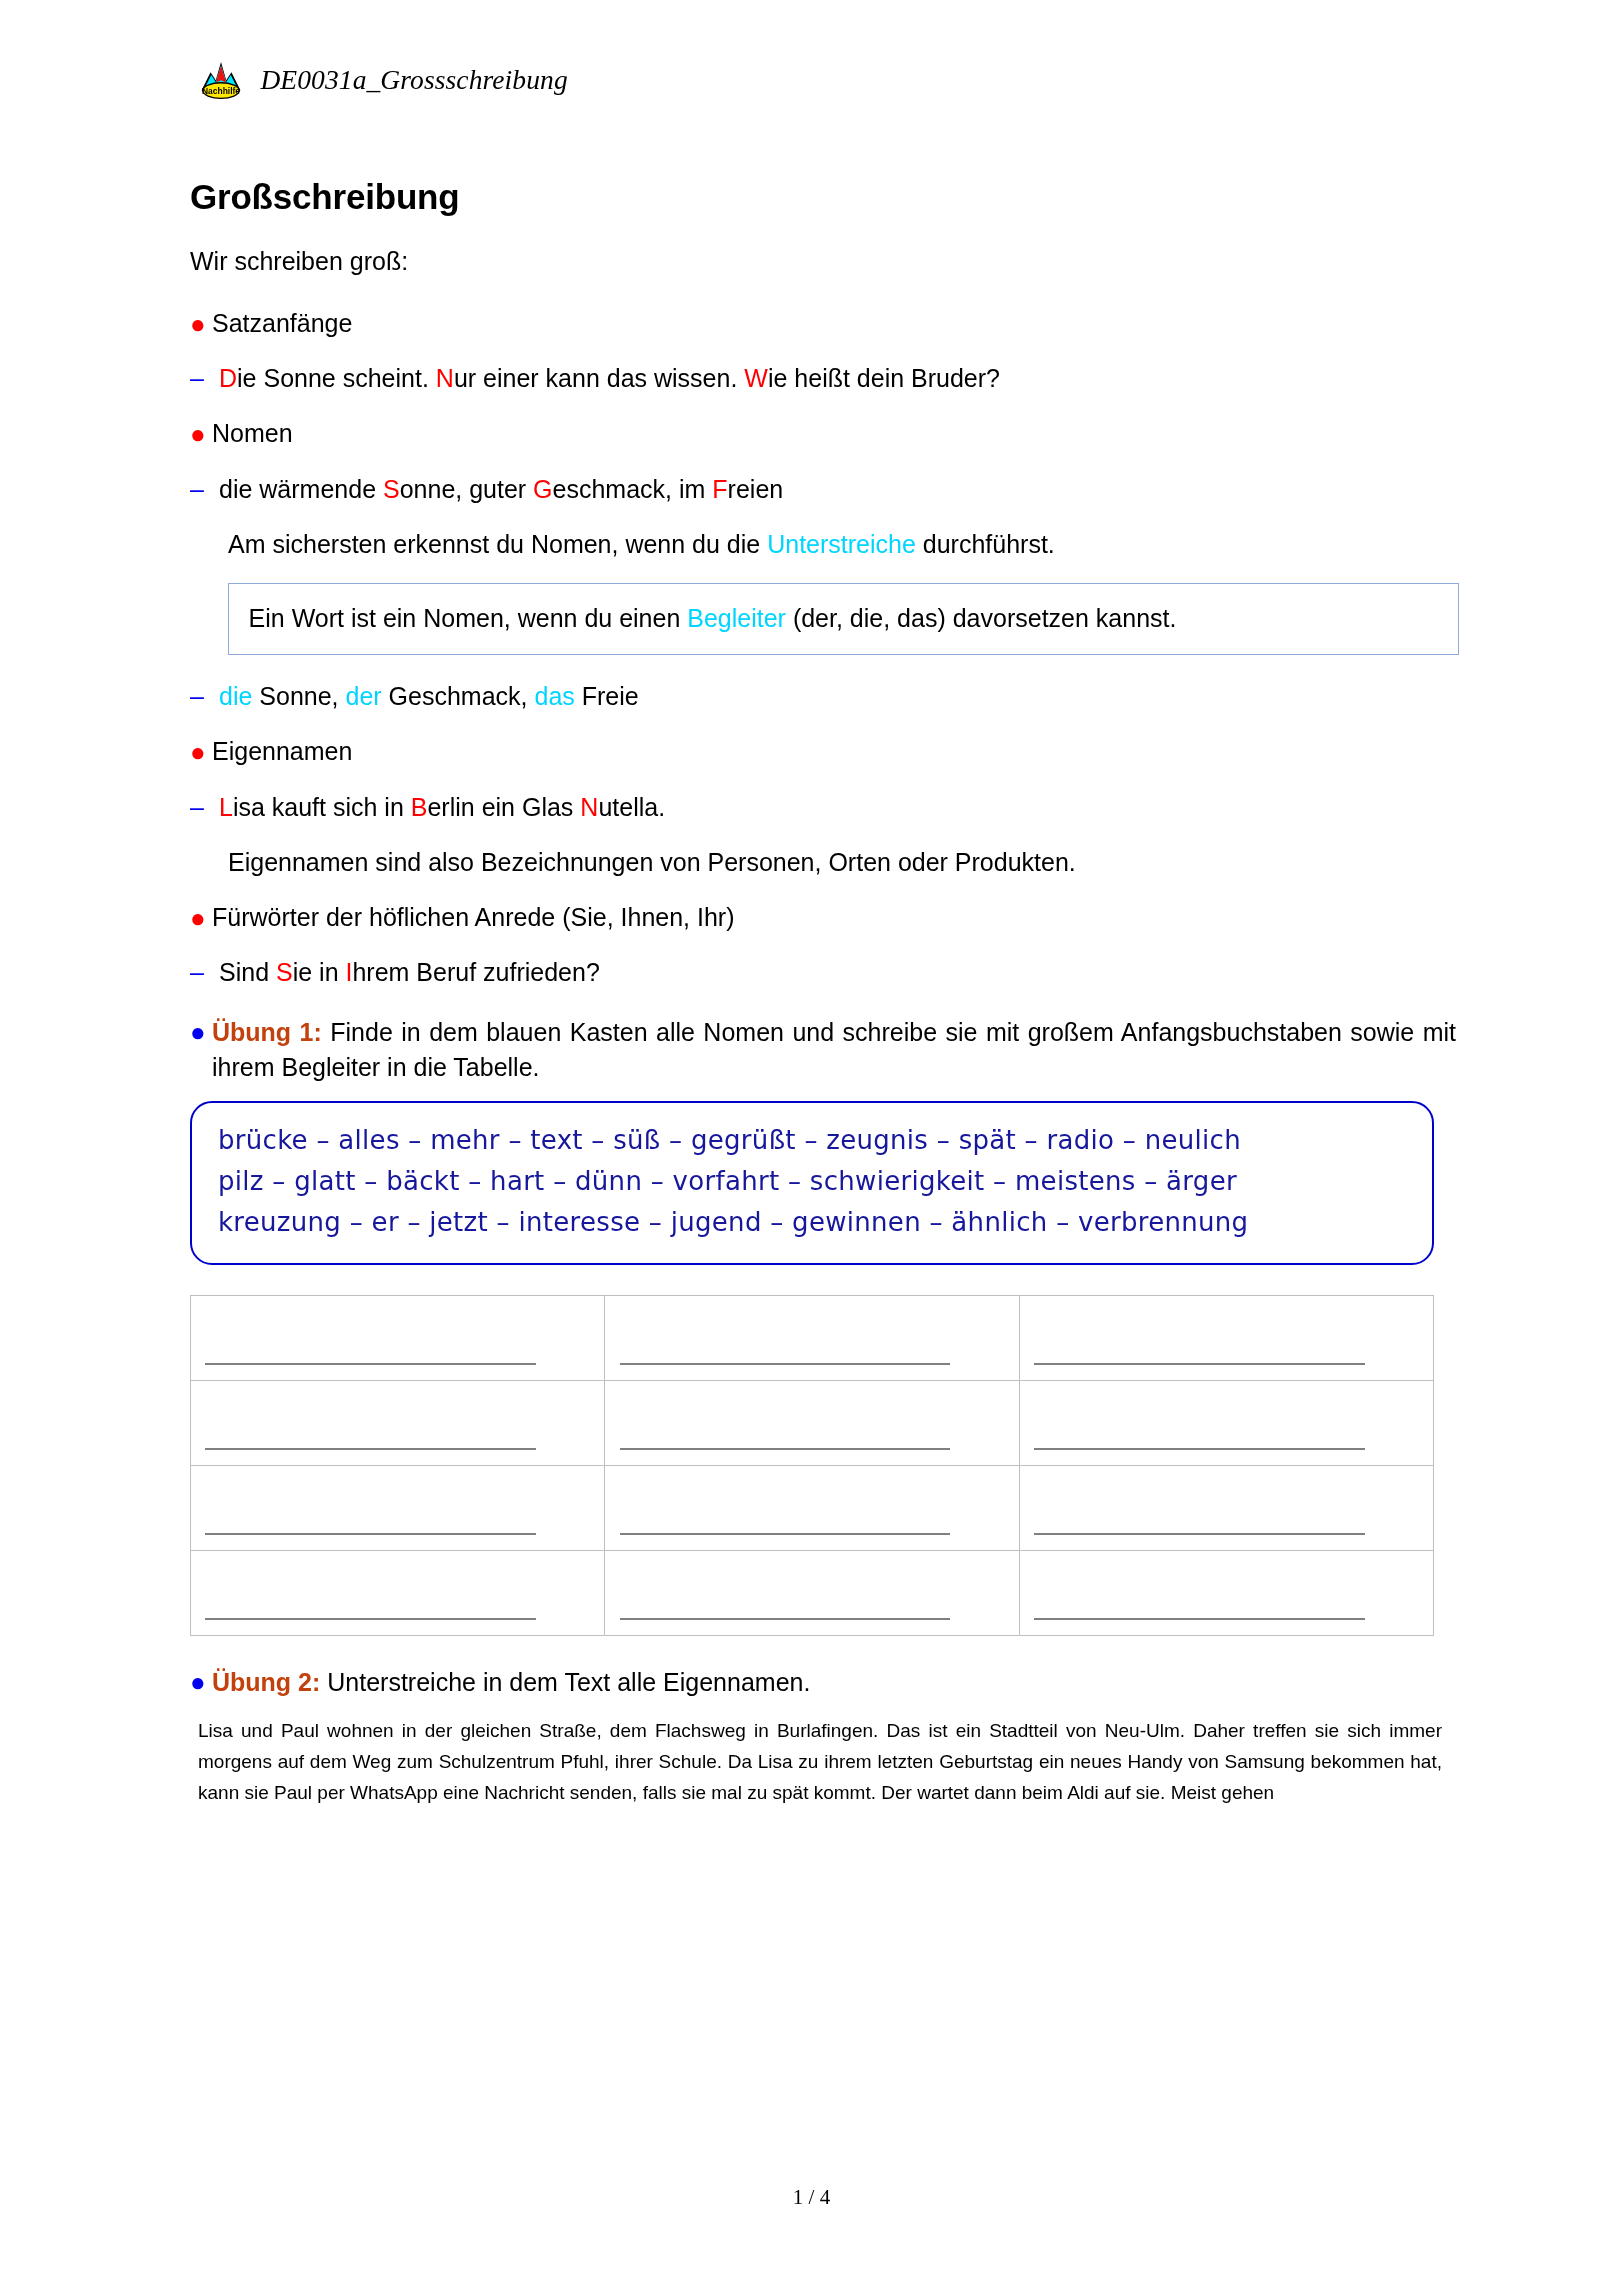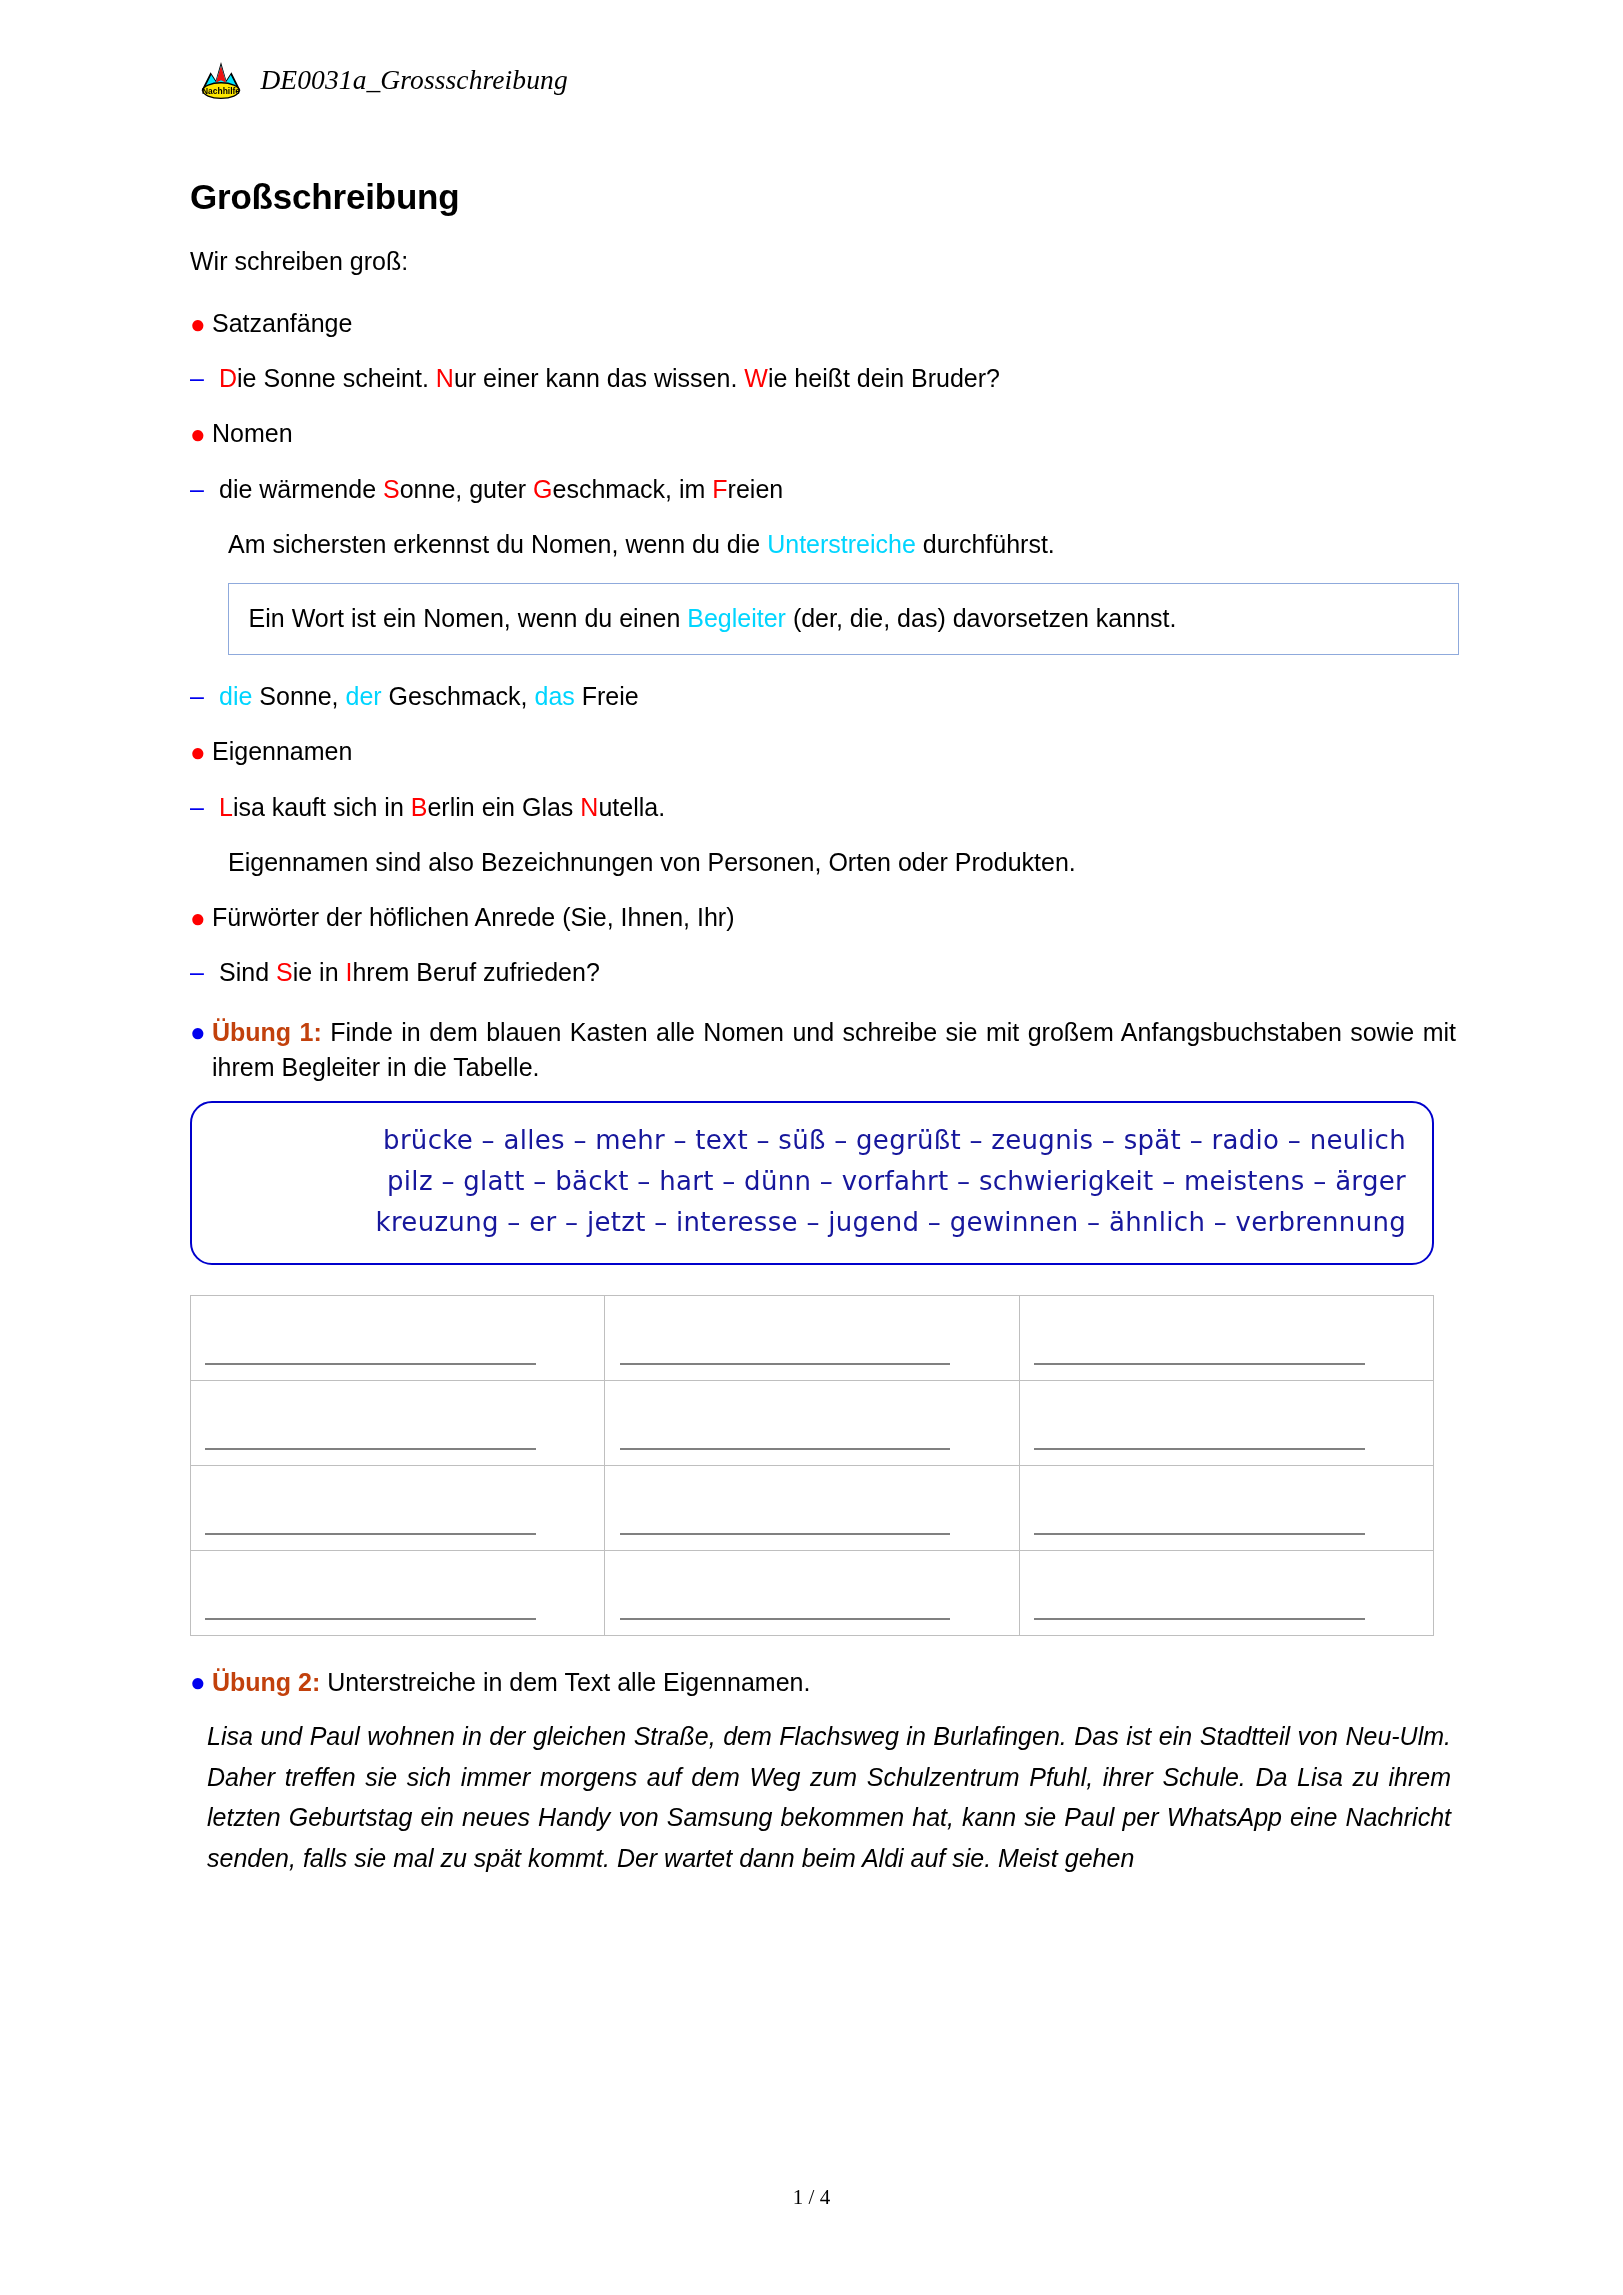--- a/index.html
+++ b/index.html
@@ -138,21 +138,21 @@
     border-radius: 22px;
     padding: 17px 26px 19.6px 26px;
     margin: 0 0 30px 0;
     width: 1244px;
   }
   .wordbank .wb-line {
     font-family: "DejaVu Sans", sans-serif;
     color: #17179c;
     font-size: 26px;
     line-height: 1.58;
-    text-align: right;
+    text-align: left;
     letter-spacing: 0.3px;
     white-space: nowrap;
   }
 
   
   table.answer-table {
     border-collapse: collapse;
     width: 1244px;
     margin: 0 0 29px 0;
     table-layout: fixed;
@@ -165,26 +165,25 @@
   }
   .fill-line {
     display: block;
     height: 2.6px;
     background: #808080;
     width: 86%;
   }
 
   
   .body-para {
-    font-size: 25px;
+    font-size: 19px;
     line-height: 1.62;
     text-align: justify;
-    margin: 13px 0 0 17px;
+    margin: 13px 0 0 8px;
     width: 1244px;
-    font-style: italic;
   }
 
   
   .footer {
     position: absolute;
     left: 0;
     right: 0;
     top: 2185px;
     text-align: center;
     font-family: "Liberation Serif", serif;

